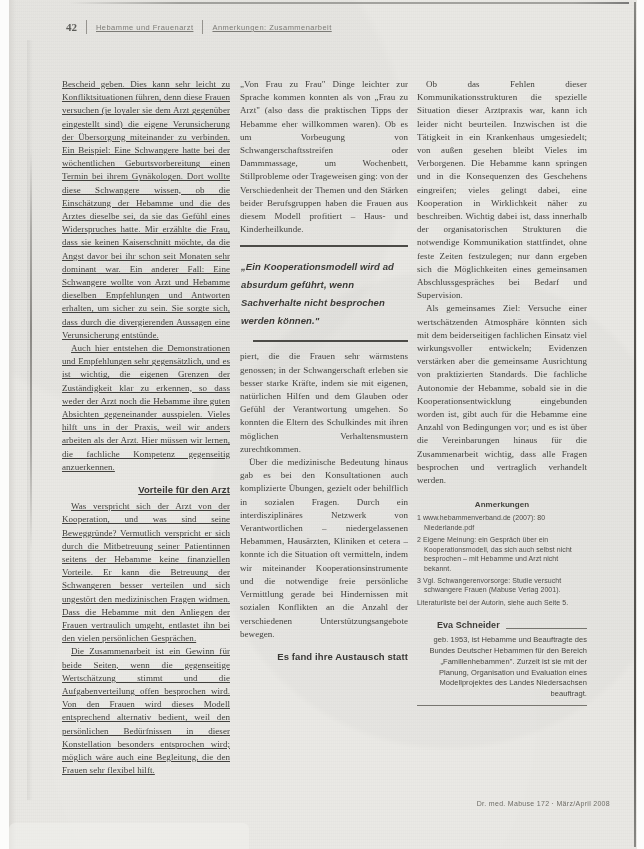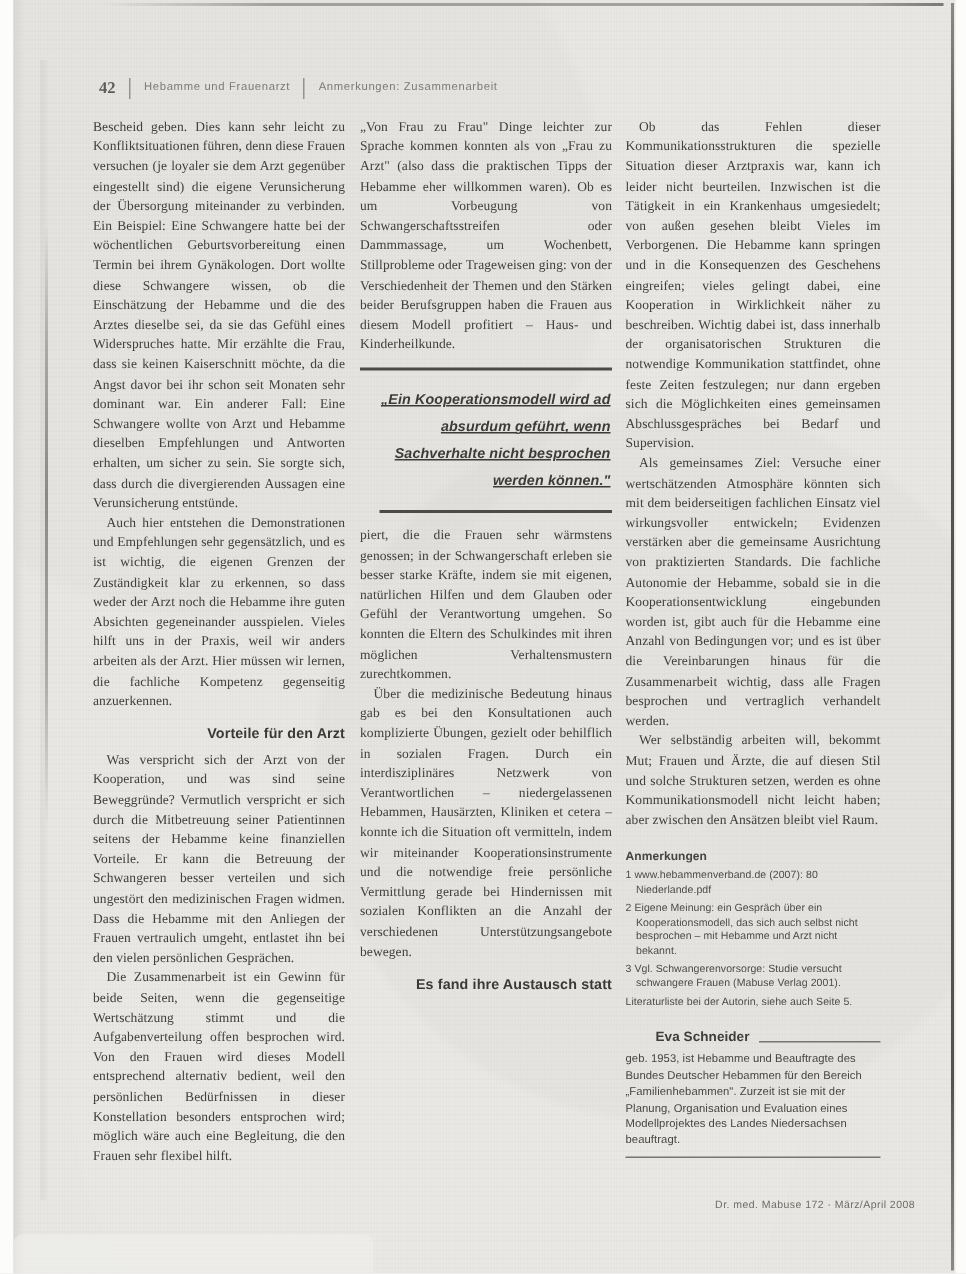--- a/index.html
+++ b/index.html
@@ -25,50 +25,50 @@
   .edge-left-soft{position:absolute;left:0;top:0;width:7px;height:100%;
     background:linear-gradient(90deg,#d8d6d2,rgba(216,214,210,0));}
   .binding{position:absolute;left:21px;top:150px;width:2px;height:400px;
     background:linear-gradient(rgba(0,0,0,0), #9a9894 20%, #6e6c68 45%, #9a9894 75%, rgba(0,0,0,0));opacity:.75;}
   .binding2{position:absolute;left:18px;top:40px;width:6px;height:760px;
     background:linear-gradient(90deg, rgba(0,0,0,0.05), rgba(0,0,0,0));}
   .bottom-light{position:absolute;left:0;bottom:0;width:240px;height:26px;
     background:#f1f0ed;opacity:.55;border-radius:6px 6px 0 0;}
 
   
-  .hdr{position:absolute;left:57px;top:52px;display:flex;align-items:flex-start;
+  .hdr{position:absolute;left:57px;top:20px;display:flex;align-items:flex-end;
     gap:9px;color:#75756f;filter:blur(.3px);}
   .hdr .num{font:bold 11px/14px "Liberation Serif",serif;color:#5c5c58;}
   .hdr .sep{width:1px;height:14px;background:#95938e;}
-  .hdr .t{font:7.5px/12px "Liberation Sans",sans-serif;letter-spacing:.45px;color:#7b7a75;}
+  .hdr .t{font:7.5px/12px "Liberation Sans",sans-serif;letter-spacing:.45px;color:#7b7a75;text-decoration:underline;}
 
   
   .col{position:absolute;top:78px;width:168px;
     font:9px/13.2px "Liberation Serif",serif;color:#41403d;
     text-align:justify;filter:blur(.32px);letter-spacing:.05px;}
-  .c1{left:53px;} .c2{left:231px;} .c3{left:408px;width:170px;}
+  .c1{left:53px;text-decoration:underline;} .c2{left:231px;} .c3{left:408px;width:170px;}
   .body-p{margin:0;}
   .body-p.ind{text-indent:9px;}
   .sec-h{font:bold 9.5px/13px "Liberation Sans",sans-serif;color:#3a3936;
     margin:9px 0 4px;text-align:right;letter-spacing:.1px;}
   .pullquote{margin:9px 0 8px;padding:11px 1px 12px;position:relative;
     border-top:2px solid #4c4b47;
     font:bold italic 9.5px/18px "Liberation Sans",sans-serif;
-    text-align:right;color:#3c3b38;letter-spacing:.1px;text-decoration:underline;}
+    text-align:left;color:#3c3b38;letter-spacing:.1px;}
   .pullquote::after{content:"";position:absolute;left:8%;right:0;bottom:0;
     height:2px;background:#4c4b47;}
   .notes-h{font:bold 8px/11px "Liberation Sans",sans-serif;color:#45443f;
-    margin:12px 0 3px;text-align:left;}
+    margin:12px 0 3px;text-align:center;}
   .note{font:7px/9.6px "Liberation Sans",sans-serif;color:#4c4b47;
     margin:2.5px 0;padding-left:7px;text-indent:-7px;text-align:left;}
   .author-row{display:flex;align-items:flex-end;gap:6px;margin-top:12px;padding-left:20px;}
   .author-row .nm{font:bold 9px/12px "Liberation Sans",sans-serif;color:#3e3d39;}
   .author-row .rule{flex:1;height:0;border-bottom:1.5px solid #77756f;margin-bottom:2px;}
   .author-bio{font:7.5px/10.8px "Liberation Sans",sans-serif;color:#46453f;
-    text-align:left;margin-top:4px;padding-bottom:5px;border-bottom:1.5px solid #77756f;}
+    text-align:right;margin-top:4px;padding-bottom:5px;border-bottom:1.5px solid #77756f;}
 
   .pg-footer{position:absolute;right:27px;bottom:40px;
     font:7px/10px "Liberation Sans",sans-serif;color:#6d6c66;
     letter-spacing:.3px;filter:blur(.3px);}
 </style>
 </head>
 <body>
 
 <div class="page">
   <div class="edge-left-soft"></div>
@@ -96,21 +96,20 @@
   <div class="col c2">
       <p class="body-p">„Von Frau zu Frau" Dinge leichter zur Sprache kommen konnten als von „Frau zu Arzt" (also dass die praktischen Tipps der Hebamme eher willkommen waren). Ob es um Vorbeugung von Schwangerschaftsstreifen oder Dammmassage, um Wochenbett, Stillprobleme oder Trageweisen ging: von der Verschiedenheit der Themen und den Stärken beider Berufsgruppen haben die Frauen aus diesem Modell profitiert – Haus- und Kinderheilkunde.</p>
       <div class="pullquote">„Ein Kooperationsmodell wird ad absurdum geführt, wenn Sachverhalte nicht besprochen werden können."</div>
       <p class="body-p">piert, die die Frauen sehr wärmstens genossen; in der Schwangerschaft erleben sie besser starke Kräfte, indem sie mit eigenen, natürlichen Hilfen und dem Glauben oder Gefühl der Verantwortung umgehen. So konnten die Eltern des Schulkindes mit ihren möglichen Verhaltensmustern zurechtkommen.</p>
       <p class="body-p ind">Über die medizinische Bedeutung hinaus gab es bei den Konsultationen auch komplizierte Übungen, gezielt oder behilflich in sozialen Fragen. Durch ein interdisziplinäres Netzwerk von Verantwortlichen – niedergelassenen Hebammen, Hausärzten, Kliniken et cetera – konnte ich die Situation oft vermitteln, indem wir miteinander Kooperationsinstrumente und die notwendige freie persönliche Vermittlung gerade bei Hindernissen mit sozialen Konflikten an die Anzahl der verschiedenen Unterstützungsangebote bewegen.</p>
       <h3 class="sec-h">Es fand ihre Austausch statt</h3>
     </div>
   <div class="col c3">
       <p class="body-p ind">Ob das Fehlen dieser Kommunikationsstrukturen die spezielle Situation dieser Arztpraxis war, kann ich leider nicht beurteilen. Inzwischen ist die Tätigkeit in ein Krankenhaus umgesiedelt; von außen gesehen bleibt Vieles im Verborgenen. Die Hebamme kann springen und in die Konsequenzen des Geschehens eingreifen; vieles gelingt dabei, eine Kooperation in Wirklichkeit näher zu beschreiben. Wichtig dabei ist, dass innerhalb der organisatorischen Strukturen die notwendige Kommunikation stattfindet, ohne feste Zeiten festzulegen; nur dann ergeben sich die Möglichkeiten eines gemeinsamen Abschlussgespräches bei Bedarf und Supervision.</p>
       <p class="body-p ind">Als gemeinsames Ziel: Versuche einer wertschätzenden Atmosphäre könnten sich mit dem beiderseitigen fachlichen Einsatz viel wirkungsvoller entwickeln; Evidenzen verstärken aber die gemeinsame Ausrichtung von praktizierten Standards. Die fachliche Autonomie der Hebamme, sobald sie in die Kooperationsentwicklung eingebunden worden ist, gibt auch für die Hebamme eine Anzahl von Bedingungen vor; und es ist über die Vereinbarungen hinaus für die Zusammenarbeit wichtig, dass alle Fragen besprochen und vertraglich verhandelt werden.</p>
-      <p class="body-p ind">Wer selbständig arbeiten will, bekommt Mut; Frauen und Ärzte, die auf diesen Stil und solche Strukturen setzen, werden es ohne Kommunikationsmodell nicht leicht haben; aber zwischen den Ansätzen bleibt viel Raum.</p>
       <h4 class="notes-h">Anmerkungen</h4>
       <p class="note">1 www.hebammenverband.de (2007): 80 Niederlande.pdf</p>
       <p class="note">2 Eigene Meinung: ein Gespräch über ein Kooperationsmodell, das sich auch selbst nicht besprochen – mit Hebamme und Arzt nicht bekannt.</p>
       <p class="note">3 Vgl. Schwangerenvorsorge: Studie versucht schwangere Frauen (Mabuse Verlag 2001).</p>
       <p class="note">Literaturliste bei der Autorin, siehe auch Seite 5.</p>
       <div class="author-row">
         <span class="nm">Eva Schneider</span>
         <span class="rule"></span>
       </div>
       <p class="author-bio">geb. 1953, ist Hebamme und Beauftragte des Bundes Deutscher Hebammen für den Bereich „Familienhebammen". Zurzeit ist sie mit der Planung, Organisation und Evaluation eines Modellprojektes des Landes Niedersachsen beauftragt.</p>

